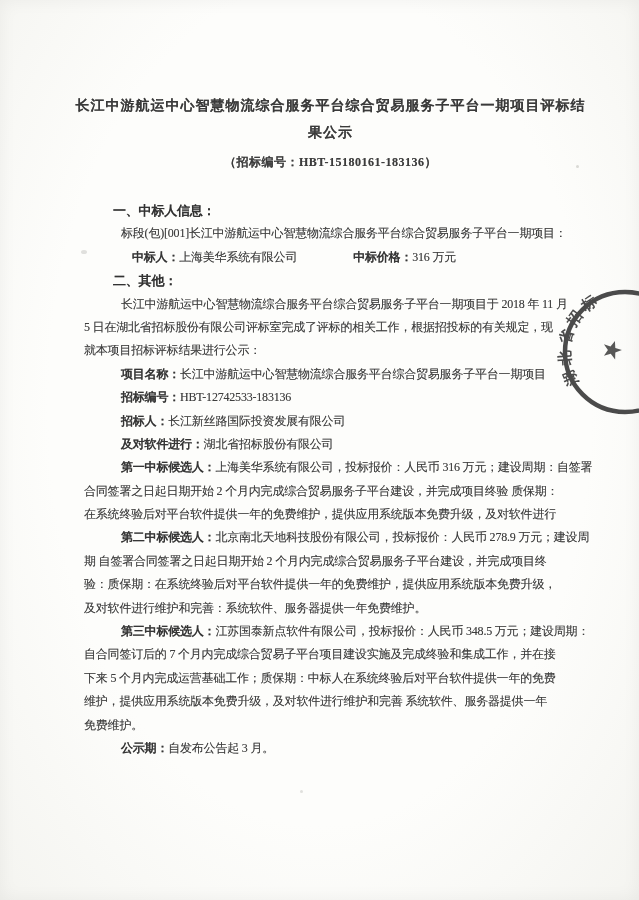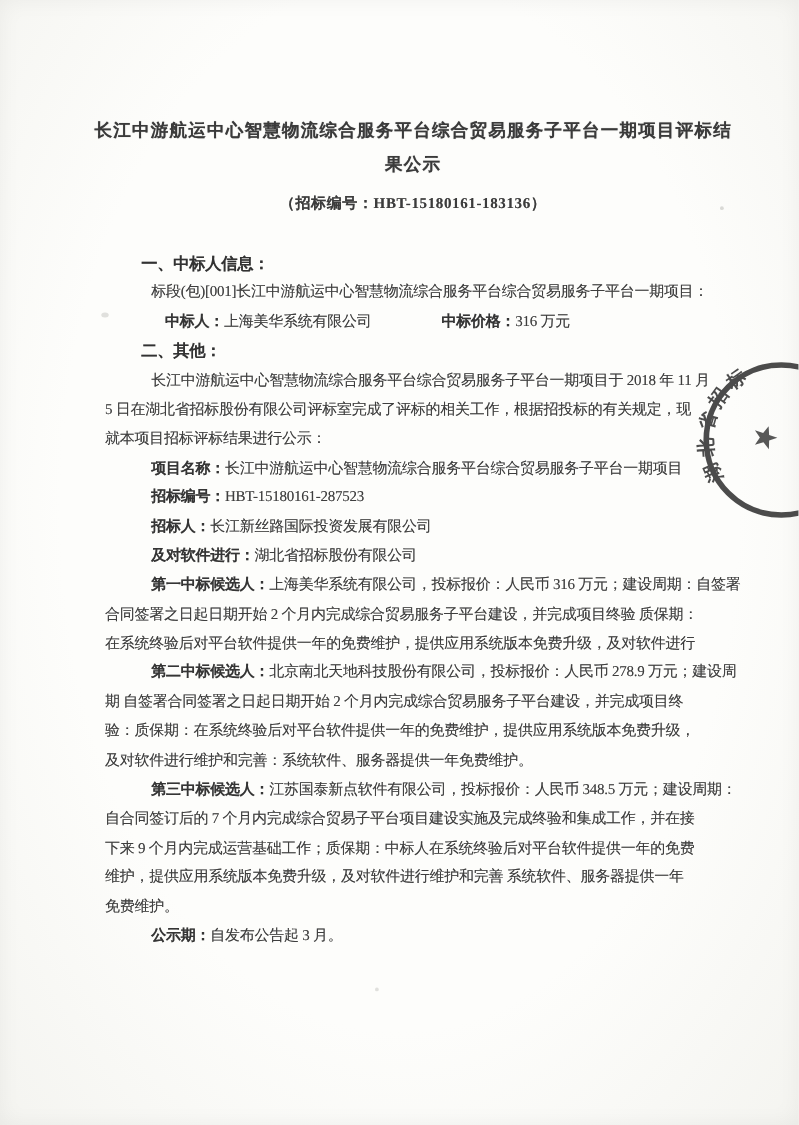--- a/index.html
+++ b/index.html
@@ -59,38 +59,38 @@
     <div class="ln winner-line"><span class="lbl">中标人：</span><span>上海美华系统有限公司</span><span class="gap"></span><span class="lbl">中标价格：</span><span>316 万元</span></div>
 
     <div class="ln heading">二、其他：</div>
 
     <div class="ln indent">长江中游航运中心智慧物流综合服务平台综合贸易服务子平台一期项目于 2018 年 11 月</div>
     <div class="ln">5 日在湖北省招标股份有限公司评标室完成了评标的相关工作，根据招投标的有关规定，现</div>
     <div class="ln">就本项目招标评标结果进行公示：</div>
 
     <div class="ln indent"><span class="lbl">项目名称：</span><span>长江中游航运中心智慧物流综合服务平台综合贸易服务子平台一期项目</span></div>
 
-    <div class="ln indent"><span class="lbl">招标编号：</span><span>HBT-15180161-287523</span></div>
+    <div class="ln indent"><span class="lbl">招标编号：</span><span>HBT-12742533-183136</span></div>
 
     <div class="ln indent"><span class="lbl">招标人：</span><span>长江新丝路国际投资发展有限公司</span></div>
 
     <div class="ln indent"><span class="lbl">及对软件进行：</span><span>湖北省招标股份有限公司</span></div>
 
     <div class="ln indent"><span class="lbl">第一中标候选人：</span><span>上海美华系统有限公司，投标报价：人民币 316 万元；建设周期：自签署</span></div>
     <div class="ln">合同签署之日起日期开始 2 个月内完成综合贸易服务子平台建设，并完成项目终验 质保期：</div>
     <div class="ln">在系统终验后对平台软件提供一年的免费维护，提供应用系统版本免费升级，及对软件进行</div>
 
     <div class="ln indent"><span class="lbl">第二中标候选人：</span><span>北京南北天地科技股份有限公司，投标报价：人民币 278.9 万元；建设周</span></div>
     <div class="ln">期 自签署合同签署之日起日期开始 2 个月内完成综合贸易服务子平台建设，并完成项目终</div>
     <div class="ln">验：质保期：在系统终验后对平台软件提供一年的免费维护，提供应用系统版本免费升级，</div>
     <div class="ln">及对软件进行维护和完善：系统软件、服务器提供一年免费维护。</div>
 
     <div class="ln indent"><span class="lbl">第三中标候选人：</span><span>江苏国泰新点软件有限公司，投标报价：人民币 348.5 万元；建设周期：</span></div>
     <div class="ln">自合同签订后的 7 个月内完成综合贸易子平台项目建设实施及完成终验和集成工作，并在接</div>
-    <div class="ln">下来 9 个月内完成运营基础工作；质保期：中标人在系统终验后对平台软件提供一年的免费</div>
+    <div class="ln">下来 5 个月内完成运营基础工作；质保期：中标人在系统终验后对平台软件提供一年的免费</div>
     <div class="ln">维护，提供应用系统版本免费升级，及对软件进行维护和完善 系统软件、服务器提供一年</div>
     <div class="ln">免费维护。</div>
 
     <div class="ln indent"><span class="lbl">公示期：</span><span>自发布公告起 3 月。</span></div>
 
   </div>
 
   <svg class="seal-svg" width="139" height="200" viewBox="500 262 139 200">
     <g opacity="0.85">
       <circle cx="625" cy="352" r="60" fill="none" stroke="#2d2d2d" stroke-width="4.5"></circle>

